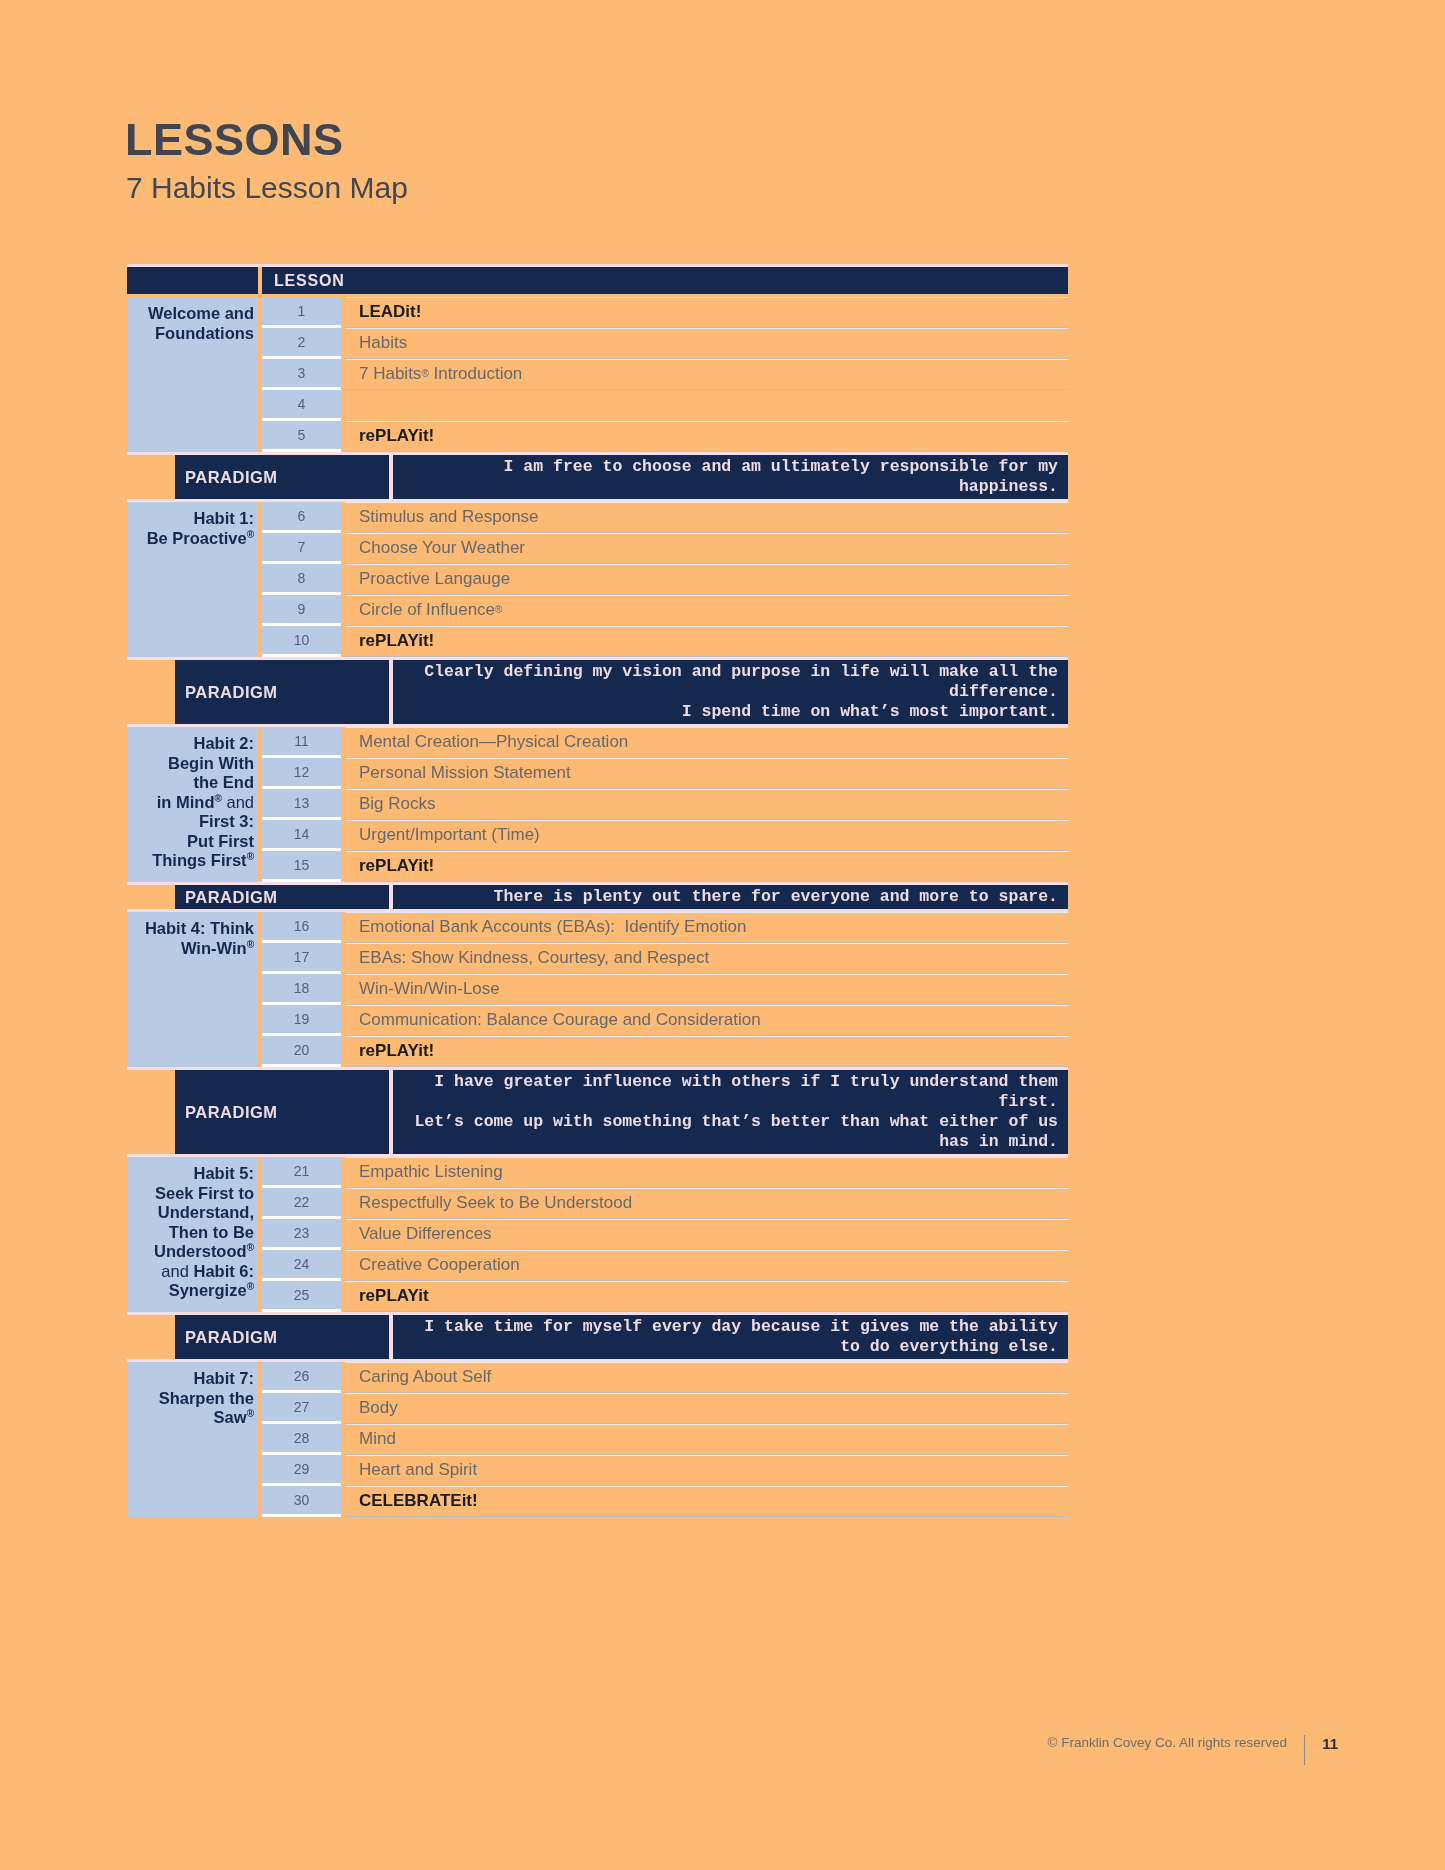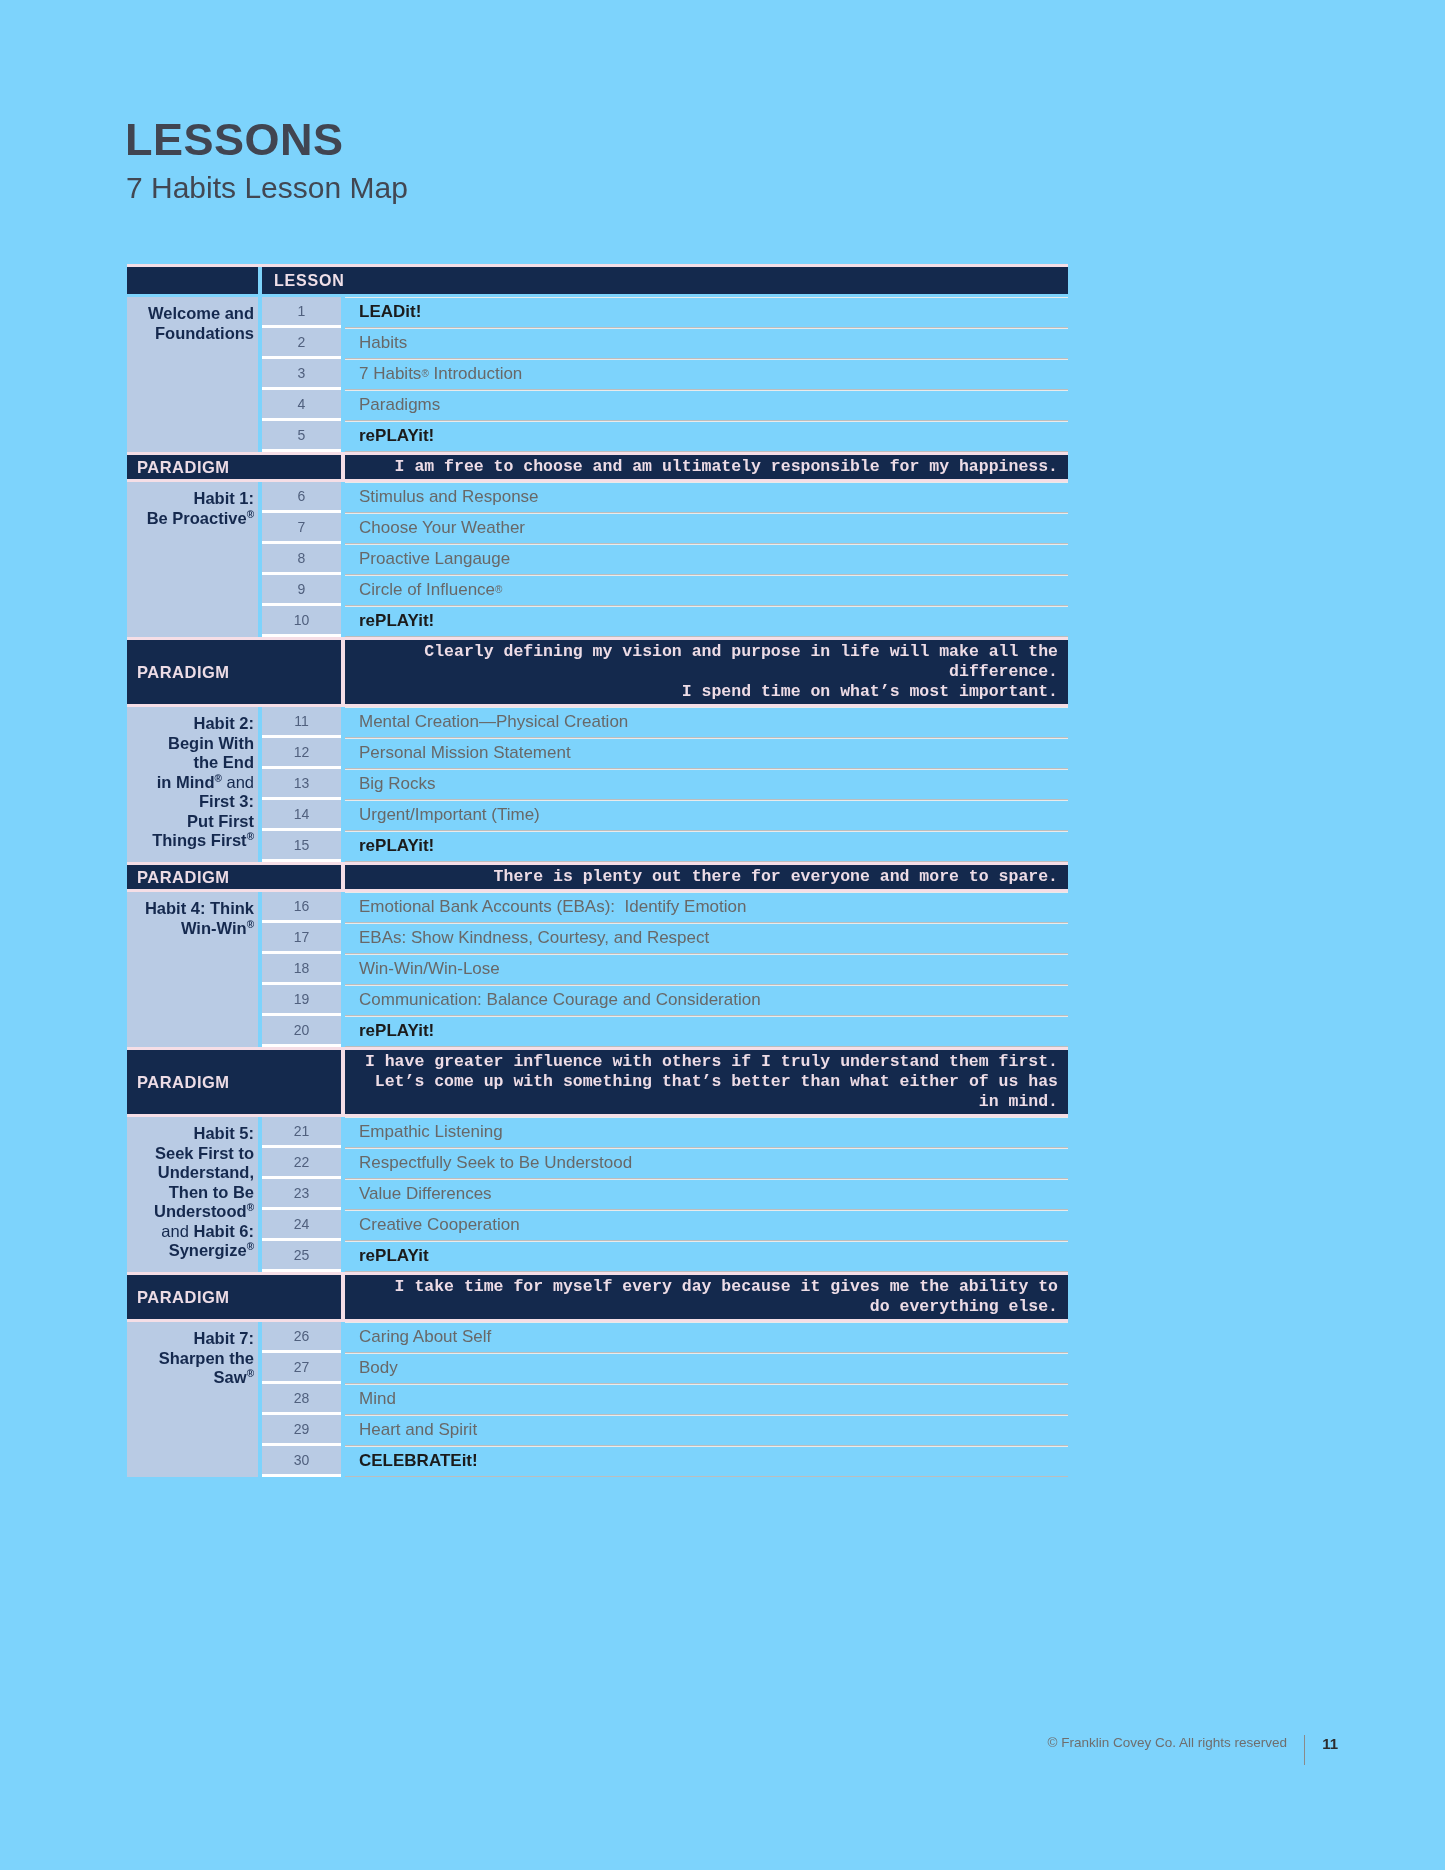--- a/index.html
+++ b/index.html
@@ -1,18 +1,18 @@
 <!DOCTYPE html>
 <html><head>
 <meta charset="utf-8">
 <style>
   * { margin:0; padding:0; box-sizing:border-box; }
   html,body { background:#ffffff; }
   .page {
-    position:relative; width:1445px; height:1870px; background:#7dd3fc;
+    position:relative; width:1445px; height:1870px; background:#fdba74;
     font-family:"Liberation Sans", sans-serif; overflow:hidden;
   }
   .title {
     position:absolute; left:125px; top:116px;
     font-size:45px; font-weight:800; letter-spacing:0.5px;
     color:#414551; line-height:1.05;
   }
   .subtitle {
     position:absolute; left:126px; top:171px;
     font-size:30px; font-weight:300; color:#424752; line-height:1.1;
@@ -54,21 +54,21 @@
   .title-cell.bold { color:#1b1b1b; font-weight:700; }
 
   
   .paradigm {
     display:flex; min-height:30px;
     border-top:3px solid #f5dee6; border-bottom:3px solid #f5dee6;
   }
   .p-label {
     width:214px; background:#14294d; color:#eddce6;
     font-size:16.5px; font-weight:600; letter-spacing:0.5px;
-    display:flex; align-items:center; padding-left:10px;
+    display:flex; align-items:center; padding-left:10px;margin-left:48px;
   }
   .p-gap { width:4px; background:#f5dee6; flex:0 0 auto; }
   .p-statement {
     flex:1; background:#14294d; color:#eddce6;
     font-size:16.5px; font-weight:700; line-height:20px;
     display:flex; flex-direction:column; justify-content:center;
     padding:2px 10px 2px 14px;
     font-family:Liberation Mono, monospace;
   }
   .p-statement div { white-space:pre-wrap; }
@@ -117,21 +117,20 @@
               <div class="title-cell">Habits</div>
             </div>
             <div class="lesson-row">
               <div class="num-cell">3</div>
               <div class="vgap"></div>
               <div class="title-cell">7 Habits<sup>®</sup> Introduction</div>
             </div>
             <div class="lesson-row">
               <div class="num-cell">4</div>
               <div class="vgap"></div>
-              <div class="title-cell">Paradigms</div>
             </div>
             <div class="lesson-row">
               <div class="num-cell">5</div>
               <div class="vgap"></div>
               <div class="title-cell bold">rePLAYit!</div>
             </div>
           </div>
         </div>
         <div class="paradigm">
           <div class="p-label">PARADIGM</div>

